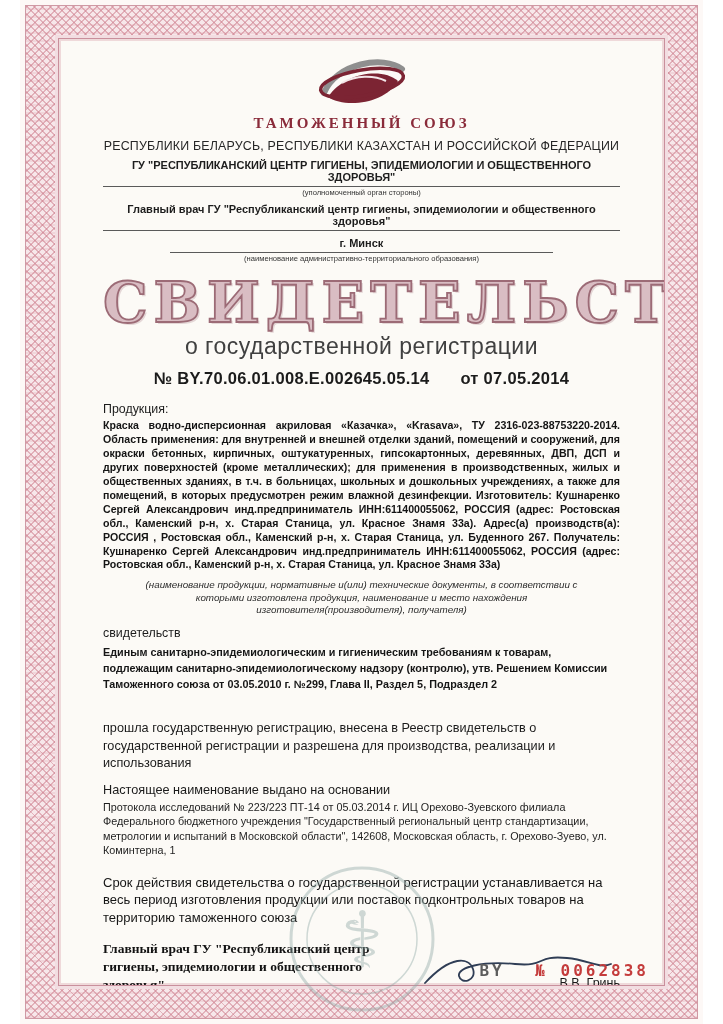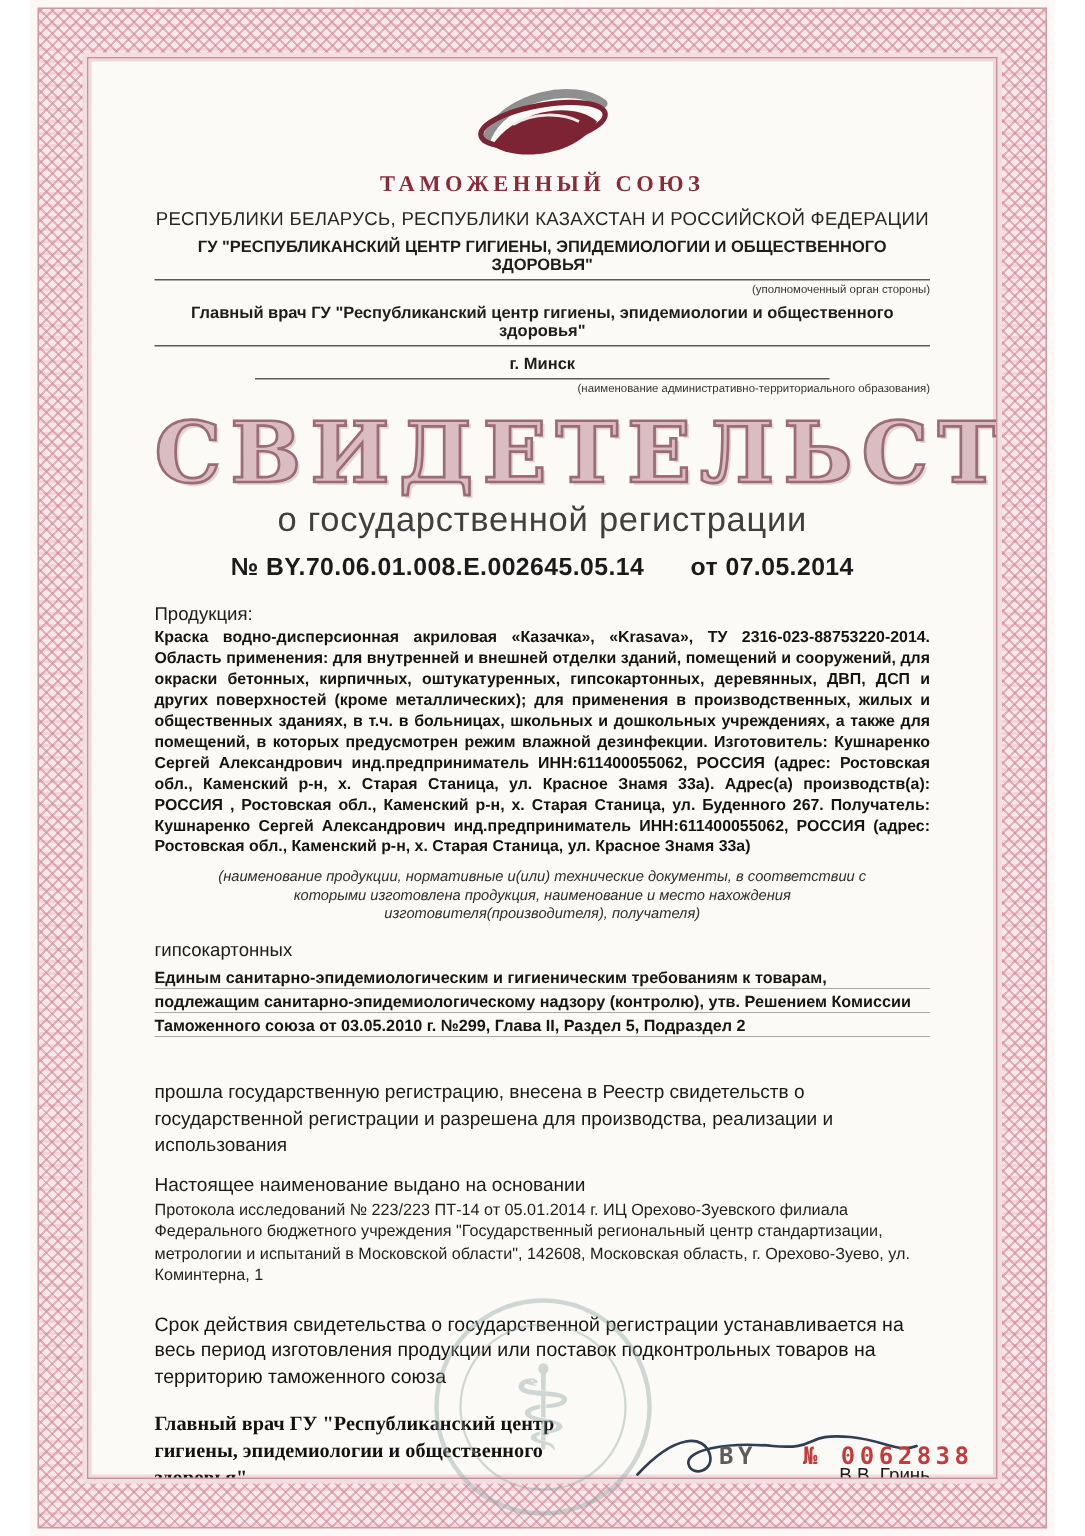--- a/index.html
+++ b/index.html
@@ -42,21 +42,21 @@
     font-size:12.4px; letter-spacing:.2px; color:#262626;
   }
 
   .field {
     margin:6px auto 0 auto; text-align:center;
     font-weight:bold; font-size:11px; color:#1d1d1d;
     border-bottom:1px solid #5a5a5a; padding-bottom:3px;
   }
   .field.narrow { width:74%; }
   .caption {
-    margin-top:1px; text-align:right;
+    margin-top:1px; text-align:center;
     font-size:7.6px; color:#333;
   }
 
   .big-title {
     margin-top:10px; text-align:center;
     font-family:"DejaVu Serif", serif; font-weight:bold;
     font-size:56px; line-height:1.05; letter-spacing:6px;
     color:#d9bdc3; -webkit-text-stroke:1.8px #9c6b76;
     text-shadow:2px 2px 0 rgba(156,107,118,.25);
   }
@@ -155,27 +155,27 @@
 
     <div class="number-row">
       <span class="num">№ BY.70.06.01.008.Е.002645.05.14</span>
       <span class="date">от 07.05.2014</span>
     </div>
 
     <div class="label-line">Продукция:</div>
     <div class="product-text">Краска водно-дисперсионная акриловая «Казачка», «Krasava», ТУ 2316-023-88753220-2014. Область применения: для внутренней и внешней отделки зданий, помещений и сооружений, для окраски бетонных, кирпичных, оштукатуренных, гипсокартонных, деревянных, ДВП, ДСП и других поверхностей (кроме металлических); для применения в производственных, жилых и общественных зданиях, в т.ч. в больницах, школьных и дошкольных учреждениях, а также для помещений, в которых предусмотрен режим влажной дезинфекции. Изготовитель: Кушнаренко Сергей Александрович инд.предприниматель ИНН:611400055062, РОССИЯ (адрес: Ростовская обл., Каменский р-н, х. Старая Станица, ул. Красное Знамя 33а). Адрес(а) производств(а): РОССИЯ , Ростовская обл., Каменский р-н, х. Старая Станица, ул. Буденного 267. Получатель: Кушнаренко Сергей Александрович инд.предприниматель ИНН:611400055062, РОССИЯ (адрес: Ростовская обл., Каменский р-н, х. Старая Станица, ул. Красное Знамя 33а)</div>
     <div class="italic-caption">(наименование продукции, нормативные и(или) технические документы, в соответствии с которыми изготовлена продукция, наименование и место нахождения изготовителя(производителя), получателя)</div>
 
-    <div class="label-line" style="margin-top:10px;">гипсокартонных</div>
+    <div class="label-line" style="margin-top:10px;">свидетельств</div>
     <div class="compliance-text">Единым санитарно-эпидемиологическим и гигиеническим требованиям к товарам, подлежащим санитарно-эпидемиологическому надзору (контролю), утв. Решением Комиссии Таможенного союза от 03.05.2010 г. №299, Глава II, Раздел 5, Подраздел 2</div>
 
     <div class="body-par">прошла государственную регистрацию, внесена в Реестр свидетельств о государственной регистрации и разрешена для производства, реализации и использования</div>
 
     <div class="basis-label">Настоящее наименование выдано на основании</div>
-    <div class="basis-text">Протокола исследований № 223/223 ПТ-14 от 05.01.2014 г. ИЦ Орехово-Зуевского филиала Федерального бюджетного учреждения "Государственный региональный центр стандартизации, метрологии и испытаний в Московской области", 142608, Московская область, г. Орехово-Зуево, ул. Коминтерна, 1</div>
+    <div class="basis-text">Протокола исследований № 223/223 ПТ-14 от 05.03.2014 г. ИЦ Орехово-Зуевского филиала Федерального бюджетного учреждения "Государственный региональный центр стандартизации, метрологии и испытаний в Московской области", 142608, Московская область, г. Орехово-Зуево, ул. Коминтерна, 1</div>
 
     <div class="validity">Срок действия свидетельства о государственной регистрации устанавливается на весь период изготовления продукции или поставок подконтрольных товаров на территорию таможенного союза</div>
 
     <div class="sig-row">
       <div class="sig-title">Главный врач ГУ "Республиканский центр гигиены, эпидемиологии и общественного здоровья"</div>
       <div class="sig-line">
         <svg width="200" height="44" viewBox="0 0 200 44">
           <path d="M8 34 C 34 6, 52 8, 56 20 C 60 32, 44 36, 42 27 C 40 18, 66 12, 98 15 C 130 18, 118 6, 150 9 C 172 11, 182 20, 194 15" stroke="#2f3d55" stroke-width="1.8" fill="none" stroke-linecap="round"></path>
         </svg>
       </div>

